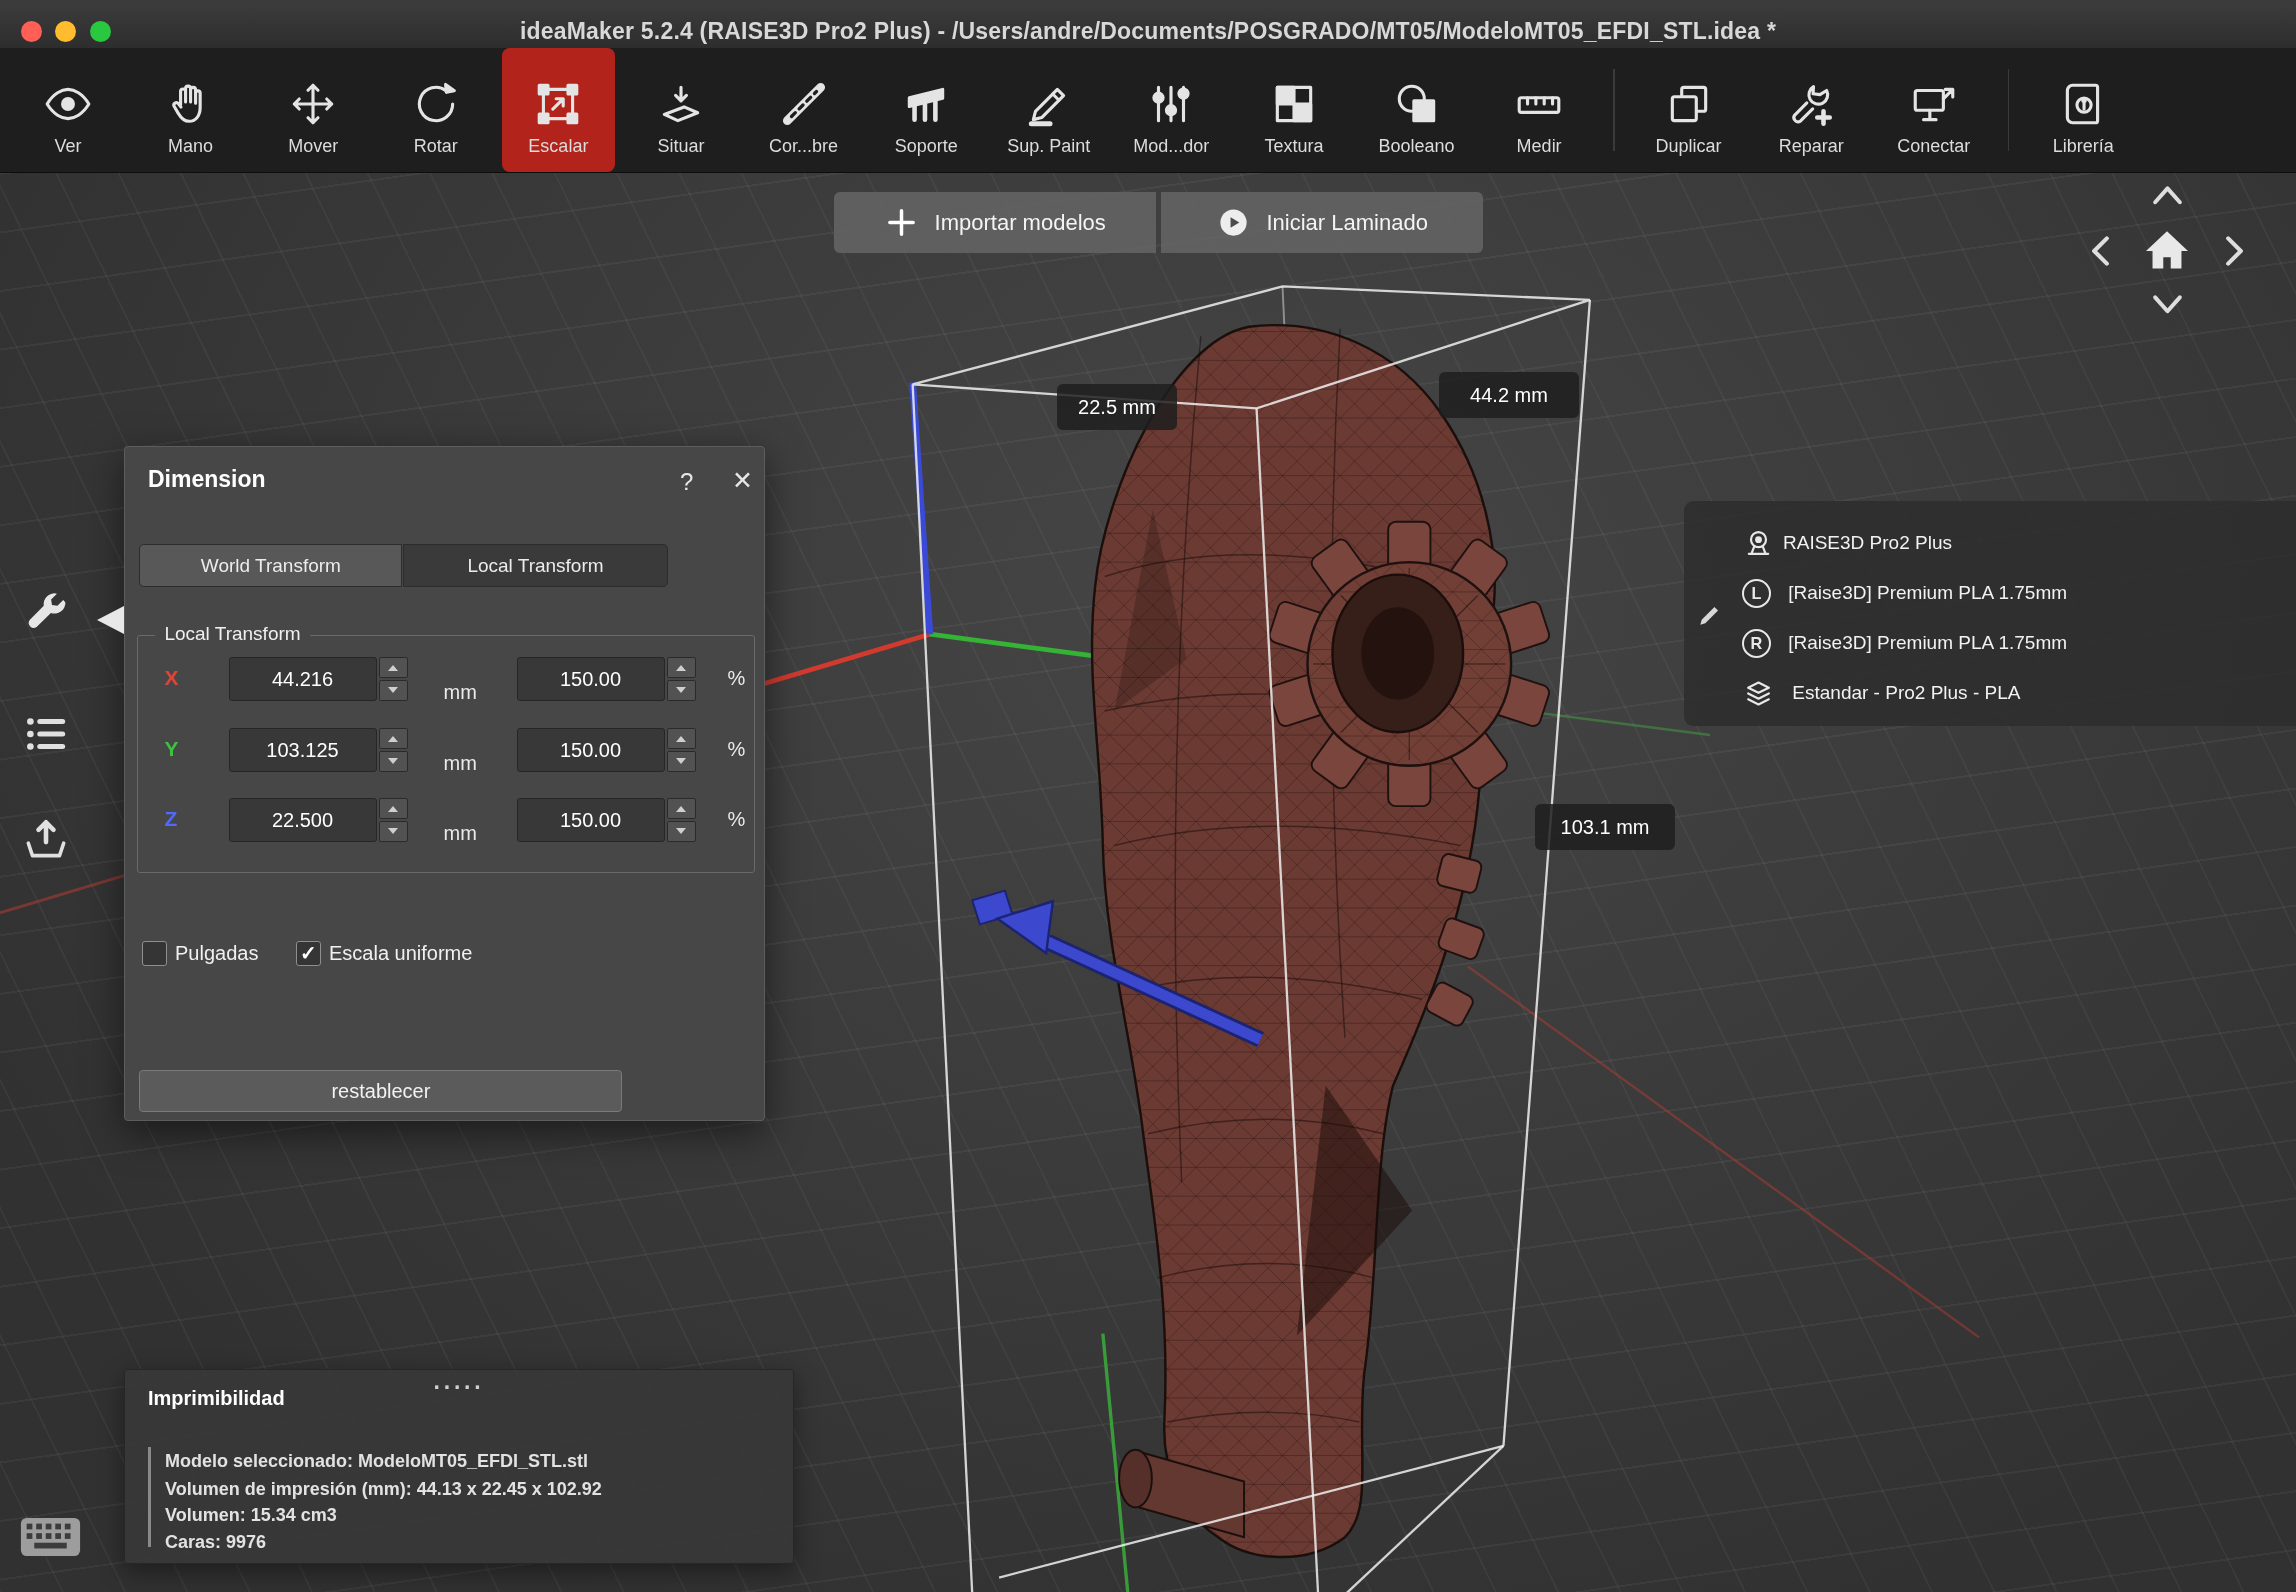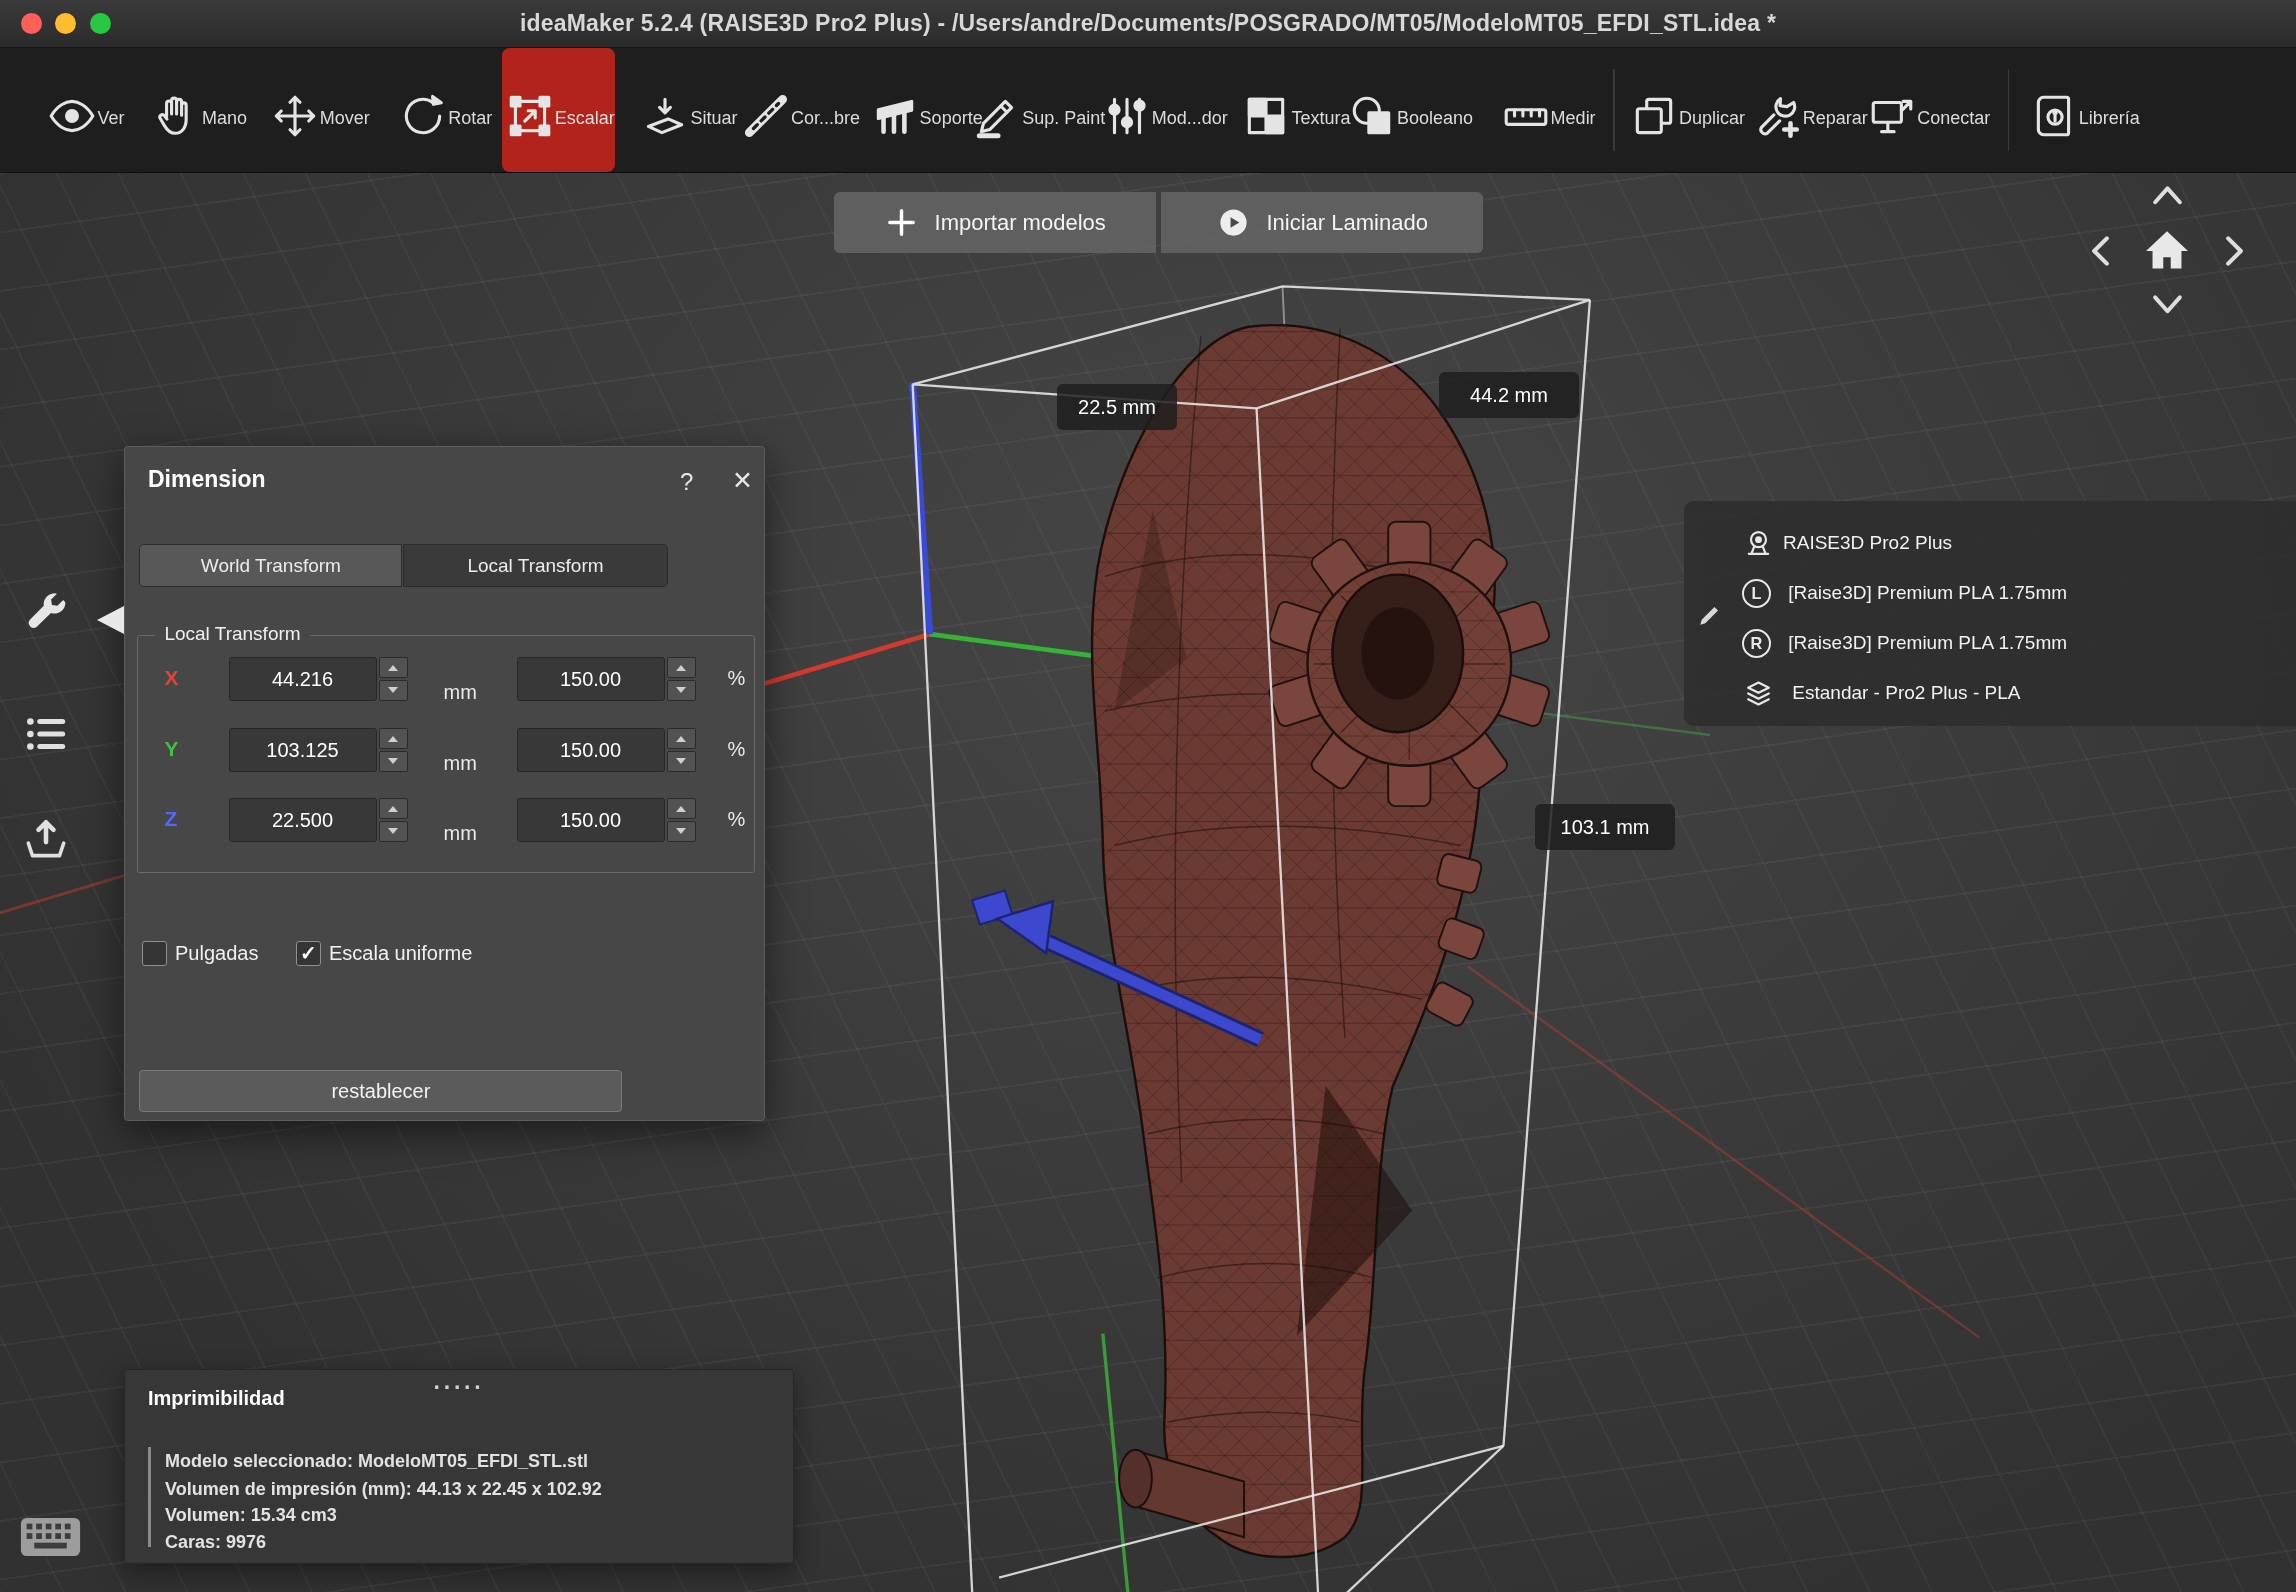--- a/index.html
+++ b/index.html
@@ -5,41 +5,41 @@
   * { margin:0; padding:0; box-sizing:border-box; }
   html,body { background:#222; }
   #app {
     position:relative; width:2296px; height:1593px; overflow:hidden;
     font-family:"Liberation Sans", sans-serif; color:#e6e6e6;
     background:#3b3b3b; user-select:none;
   }
 
   
   .titlebar {
-    position:absolute; left:0; top:0; width:100%; height:48px;
+    position:absolute; left:0; top:8px; width:100%; height:48px;
     background:linear-gradient(#3a3a3a,#2b2b2b); border-bottom:1px solid #141414;
     display:flex; align-items:center; z-index:40;justify-content:flex-end;
   }
   .traffic { position:absolute; left:21px; top:13.4px; display:flex; gap:13.4px; }
   .tl { width:21px; height:21px; border-radius:50%; }
   .tl.red{ background:#ff5f57; } .tl.yel{ background:#febc2e; } .tl.grn{ background:#28c840; }
   .win-title {
     width:100%; text-align:center; font-size:23px; font-weight:600; color:#d8d8d8;
     letter-spacing:0.2px;
   }
 
   
   .toolbar {
     position:absolute; left:0; top:48px; width:100%; height:125px;
     background:#1e1e1e; border-bottom:1px solid #0d0d0d;
     display:flex; align-items:stretch; padding:0 11.5px; gap:9.6px; z-index:40;
   }
   .tool {
-    width:113px; display:flex; flex-direction:row; align-items:center;
-    justify-content:flex-end; padding-top:12.5px; cursor:default; border-radius:7.7px;
+    width:113px; display:flex; flex-direction:column; align-items:center;
+    justify-content:center; padding-top:12.5px; cursor:default; border-radius:7.7px;
   }
   .tool.selected { background:#b2231b; }
   .tool .ticon { height:56px; display:flex; align-items:center; justify-content:center; }
   .tool .ticon svg { width:50px; height:50px; stroke:#e4e4e4; fill:none; stroke-width:1.5; stroke-linecap:round; stroke-linejoin:round; }
   .tool .tlabel { font-size:18px; color:#dcdcdc; margin-top:3.8px; white-space:nowrap; }
   .tb-sep { width:1.9px; background:#3a3a3a; margin:21px 7.7px; }
 
   
   .viewport {
     position:absolute; left:0; top:173px; width:2296px; height:1420px;

